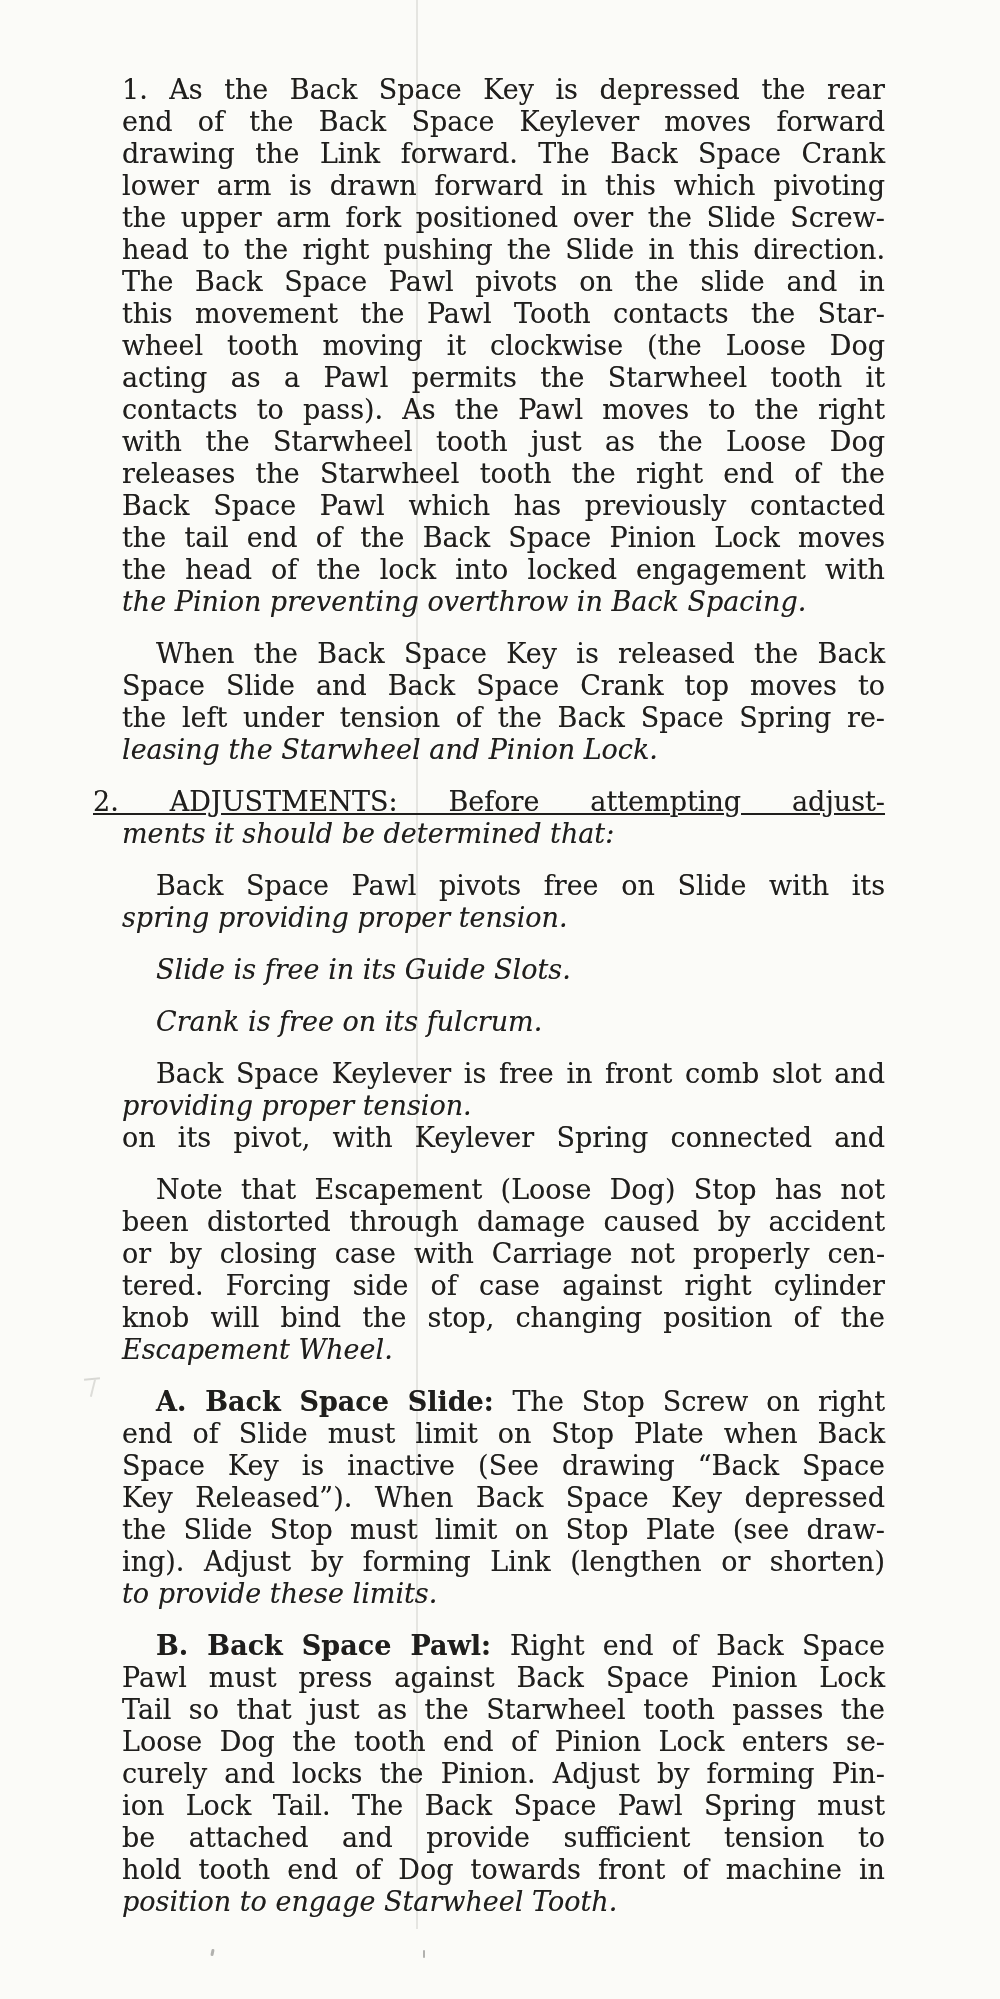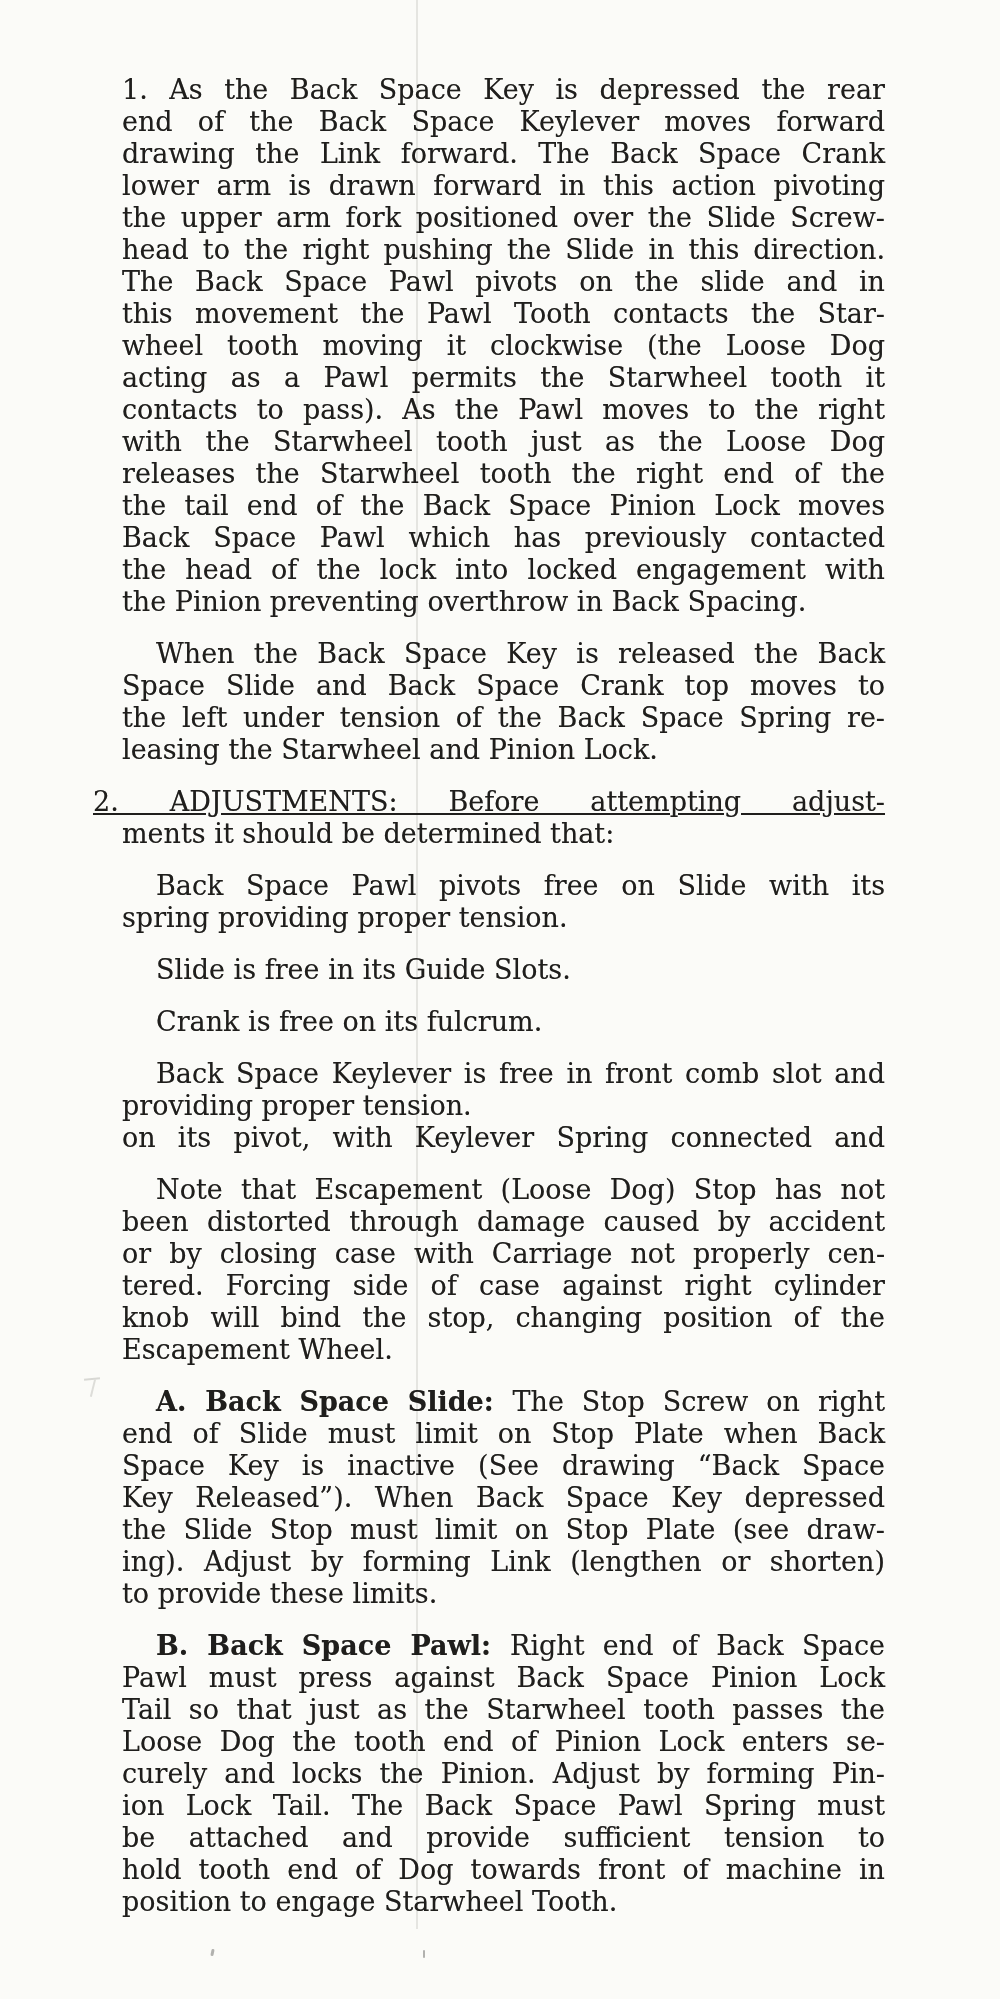--- a/index.html
+++ b/index.html
@@ -35,21 +35,21 @@
   }
   .para { margin-bottom: 20px; }
   .line {
     height: 32px;
     line-height: 32px;
     font-size: 27px;
     text-align: justify;
     text-align-last: justify;
     text-shadow: 0 0 0.6px rgba(25,24,22,0.45);
   }
-  .line.last { text-align-last: left; }
+  .line.last { text-align-last: left; font-style: italic; }
   .para.indent  .line:first-child { text-indent: 34px; margin-top: 11px; }
   .para.hanging .line:first-child { text-indent: -29px; text-decoration: underline; }
   .bold { font-weight: bold; }
   
   .smudge-seven {
     position: absolute;
     left: 84px; top: 1376px;
     width: 18px; height: 24px;
     opacity: 0.55;
   }
@@ -77,32 +77,32 @@
 <div class="page">
   <div class="crease"></div>
   <div class="smudge-seven"></div>
   <div class="speck s1"></div>
   <div class="speck s2"></div>
   <div class="text-block" id="doc">
       <div class="para flush">
         <div class="line">1. As the Back Space Key is depressed the rear</div>
         <div class="line">end of the Back Space Keylever moves forward</div>
         <div class="line">drawing the Link forward. The Back Space Crank</div>
-        <div class="line">lower arm is drawn forward in this action pivoting</div>
+        <div class="line">lower arm is drawn forward in this which pivoting</div>
         <div class="line">the upper arm fork positioned over the Slide Screw-</div>
         <div class="line">head to the right pushing the Slide in this direction.</div>
         <div class="line">The Back Space Pawl pivots on the slide and in</div>
         <div class="line">this movement the Pawl Tooth contacts the Star-</div>
         <div class="line">wheel tooth moving it clockwise (the Loose Dog</div>
         <div class="line">acting as a Pawl permits the Starwheel tooth it</div>
         <div class="line">contacts to pass). As the Pawl moves to the right</div>
         <div class="line">with the Starwheel tooth just as the Loose Dog</div>
         <div class="line">releases the Starwheel tooth the right end of the</div>
+        <div class="line">Back Space Pawl which has previously contacted</div>
         <div class="line">the tail end of the Back Space Pinion Lock moves</div>
-        <div class="line">Back Space Pawl which has previously contacted</div>
         <div class="line">the head of the lock into locked engagement with</div>
         <div class="line last">the Pinion preventing overthrow in Back Spacing.</div>
       </div>
       <div class="para indent">
         <div class="line">When the Back Space Key is released the Back</div>
         <div class="line">Space Slide and Back Space Crank top moves to</div>
         <div class="line">the left under tension of the Back Space Spring re-</div>
         <div class="line last">leasing the Starwheel and Pinion Lock.</div>
       </div>
       <div class="para hanging">

